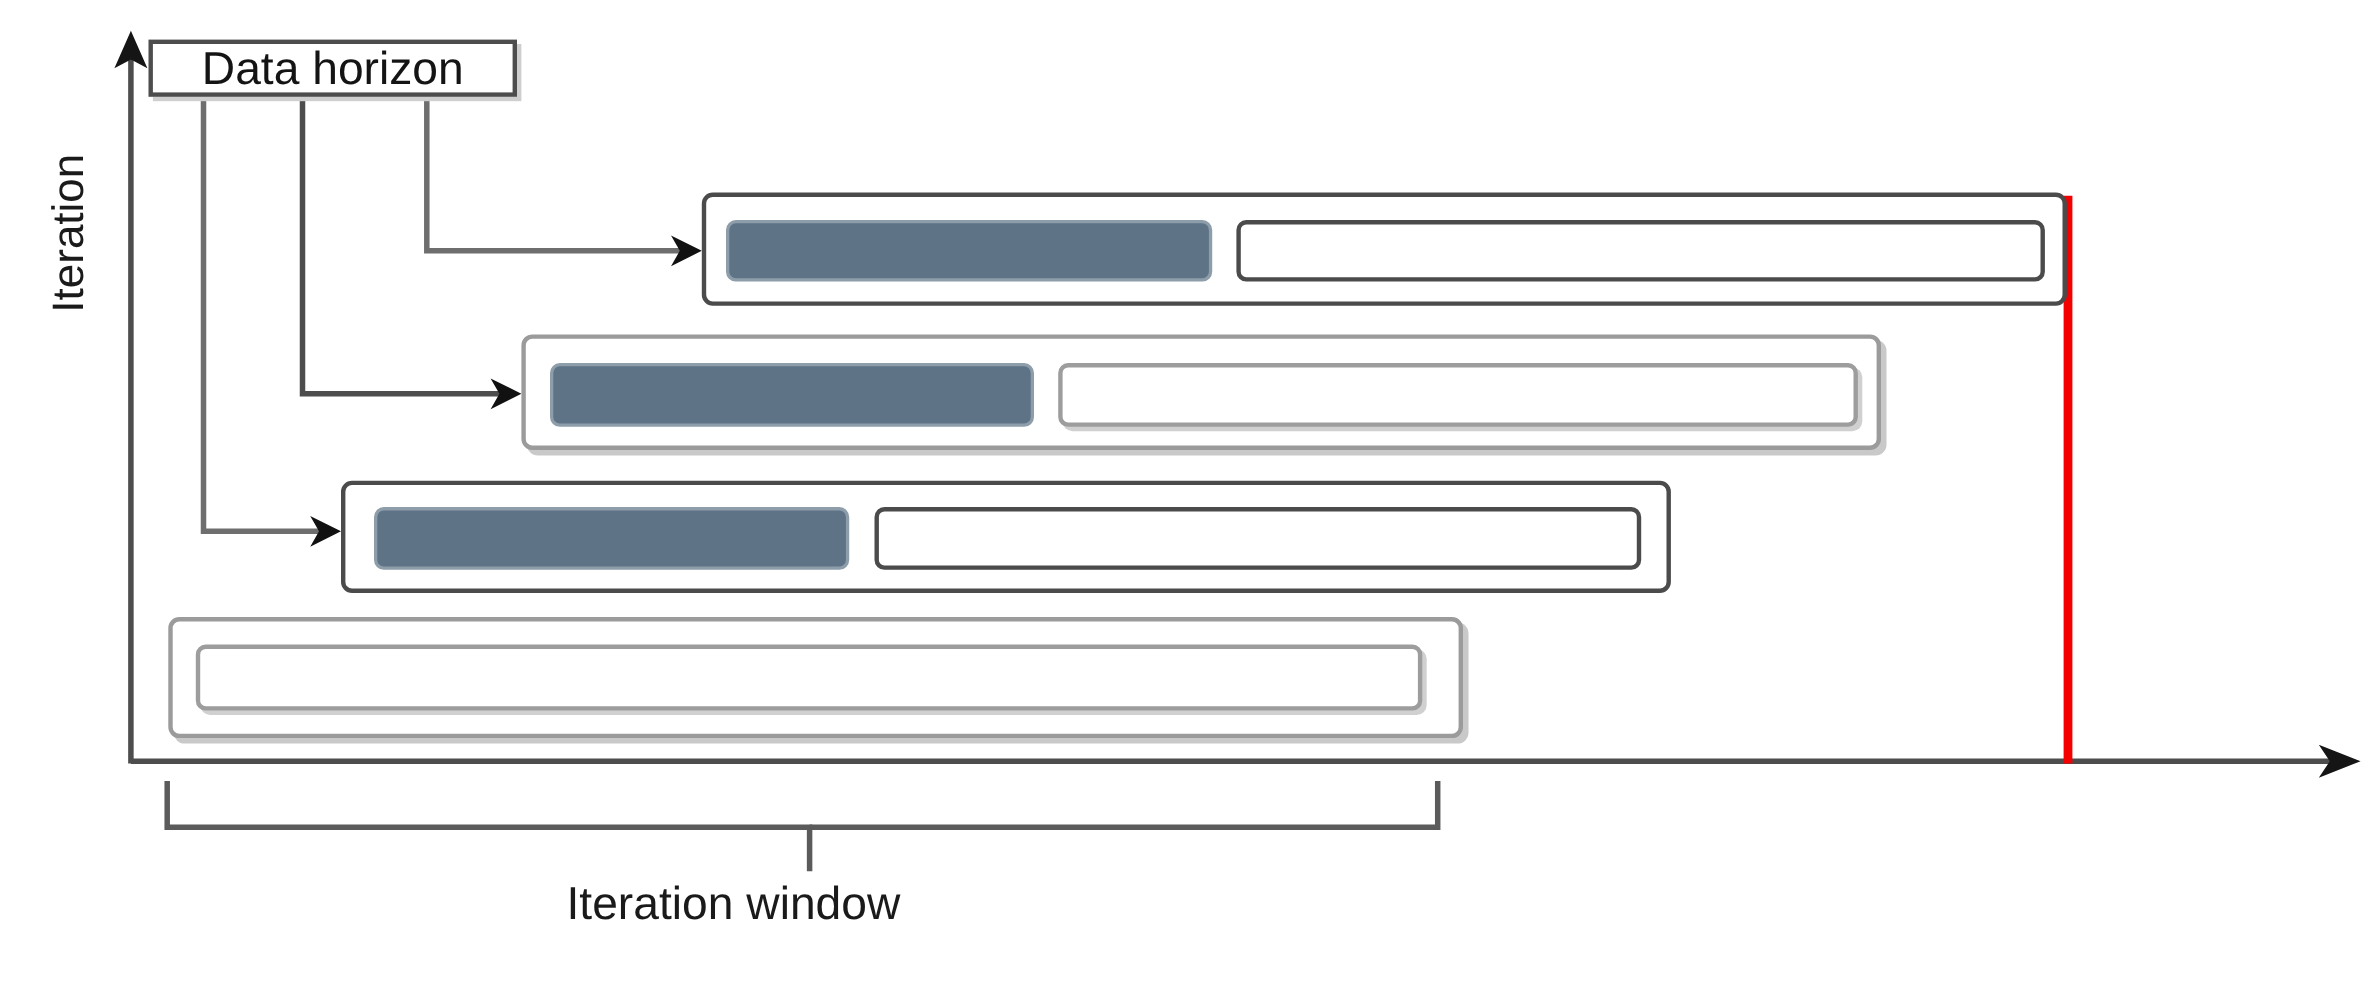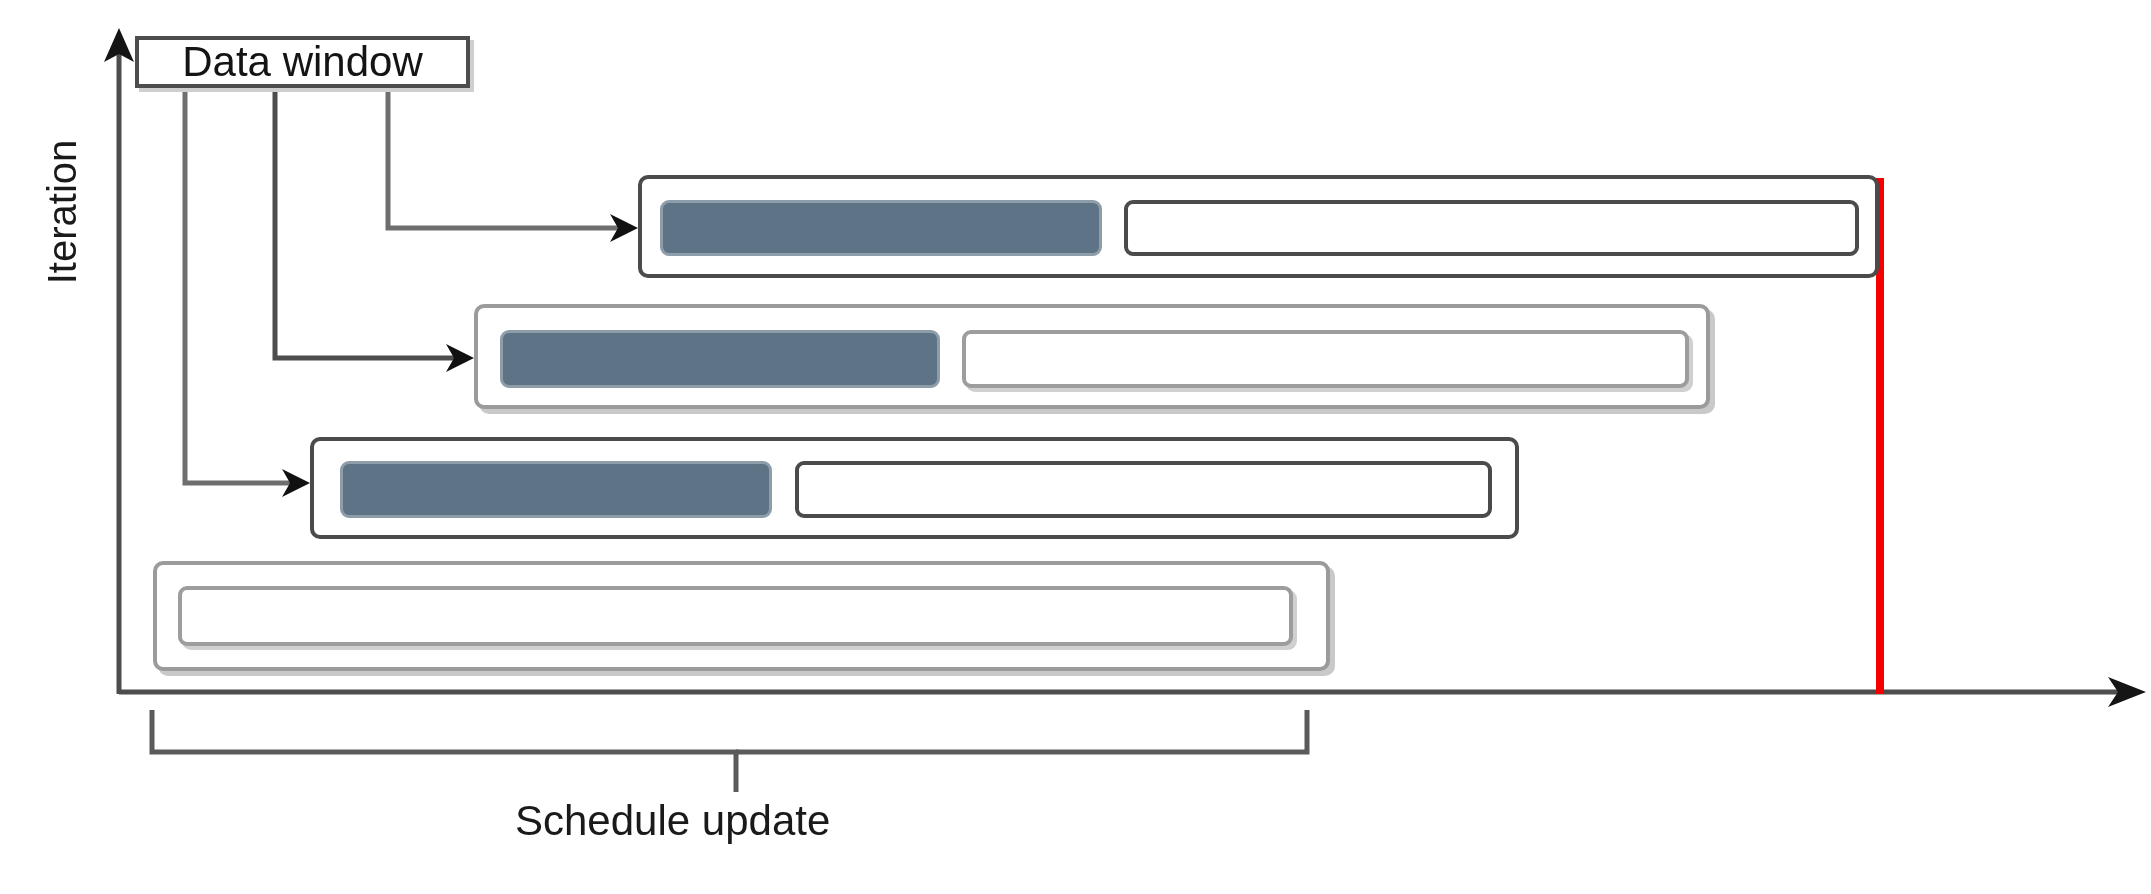--- a/index.html
+++ b/index.html
@@ -196,21 +196,21 @@
   <div class="row-outer" style="left:310px; top:437px; width:1209px; height:102px;">
   </div>
   <div class="seg seg-dark" style="left:340px; top:461px; width:432px; height:57px;"></div>
   <div class="seg seg-light" style="left:795px; top:461px; width:697px; height:57px;"></div>
 
   <div class="row-outer soft" style="left:153px; top:561px; width:1177px; height:110px;">
   </div>
   <div class="seg seg-light soft" style="left:178px; top:586px; width:1115px; height:60px;"></div>
 
   <div class="update-box">
-    <span class="update-box-label">Data window</span>
+    <span class="update-box-label">Data horizon</span>
   </div>
 
   <div class="label iteration-label">Iteration</div>
 
-  <div class="label schedule-window-label">Schedule update</div>
+  <div class="label schedule-window-label">Iteration window</div>
 
 
 </div>
 
 </body></html>

